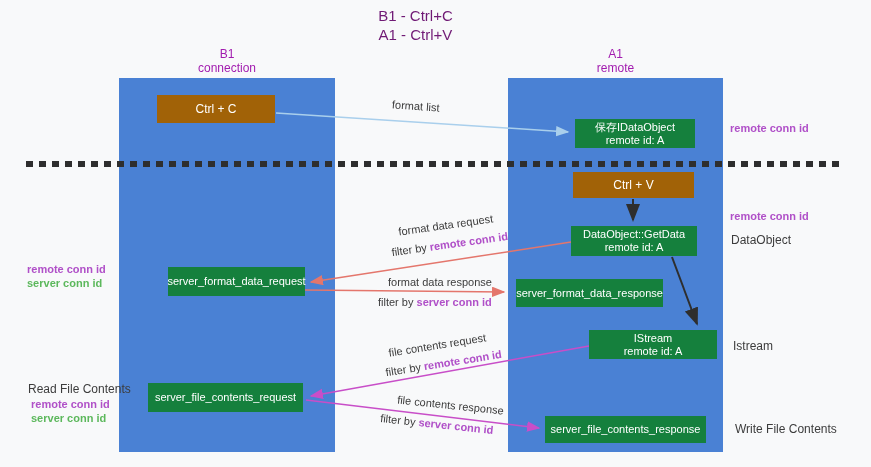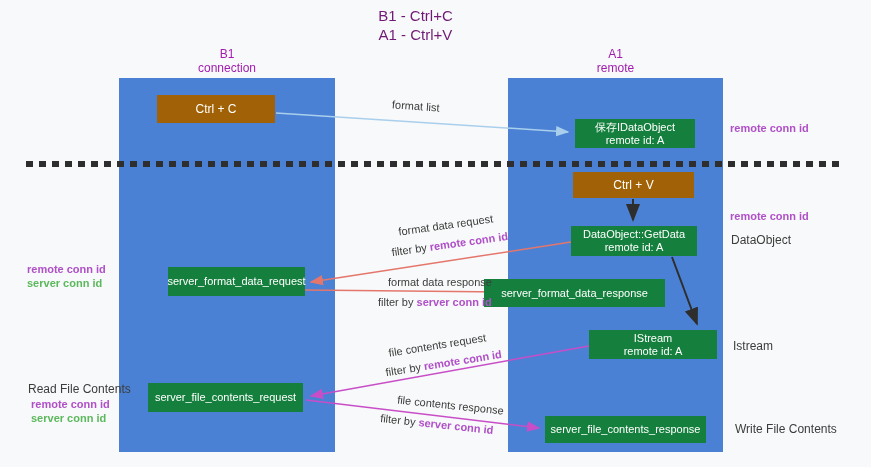--- a/index.html
+++ b/index.html
@@ -96,21 +96,21 @@
 
   <div class="node orange" style="left:571px;top:226px;width:126px;height:30px;">
     <span>DataObject::GetData</span>
     <span>remote id: A</span>
   </div>
 
   <div class="node orange" style="left:152px;top:267px;width:137px;height:29px;margin-left:16px;">
     <span>server_format_data_request</span>
   </div>
 
-  <div class="node orange" style="left:484px;top:279px;width:181px;height:28px;">
+  <div class="node orange" style="left:516px;top:279px;width:147px;height:28px;">
     <span>server_format_data_response</span>
   </div>
 
   <div class="node orange" style="left:589px;top:330px;width:128px;height:29px;">
     <span>IStream</span>
     <span>remote id: A</span>
   </div>
 
   <div class="node orange" style="left:148px;top:383px;width:155px;height:29px;">
     <span>server_file_contents_request</span>

